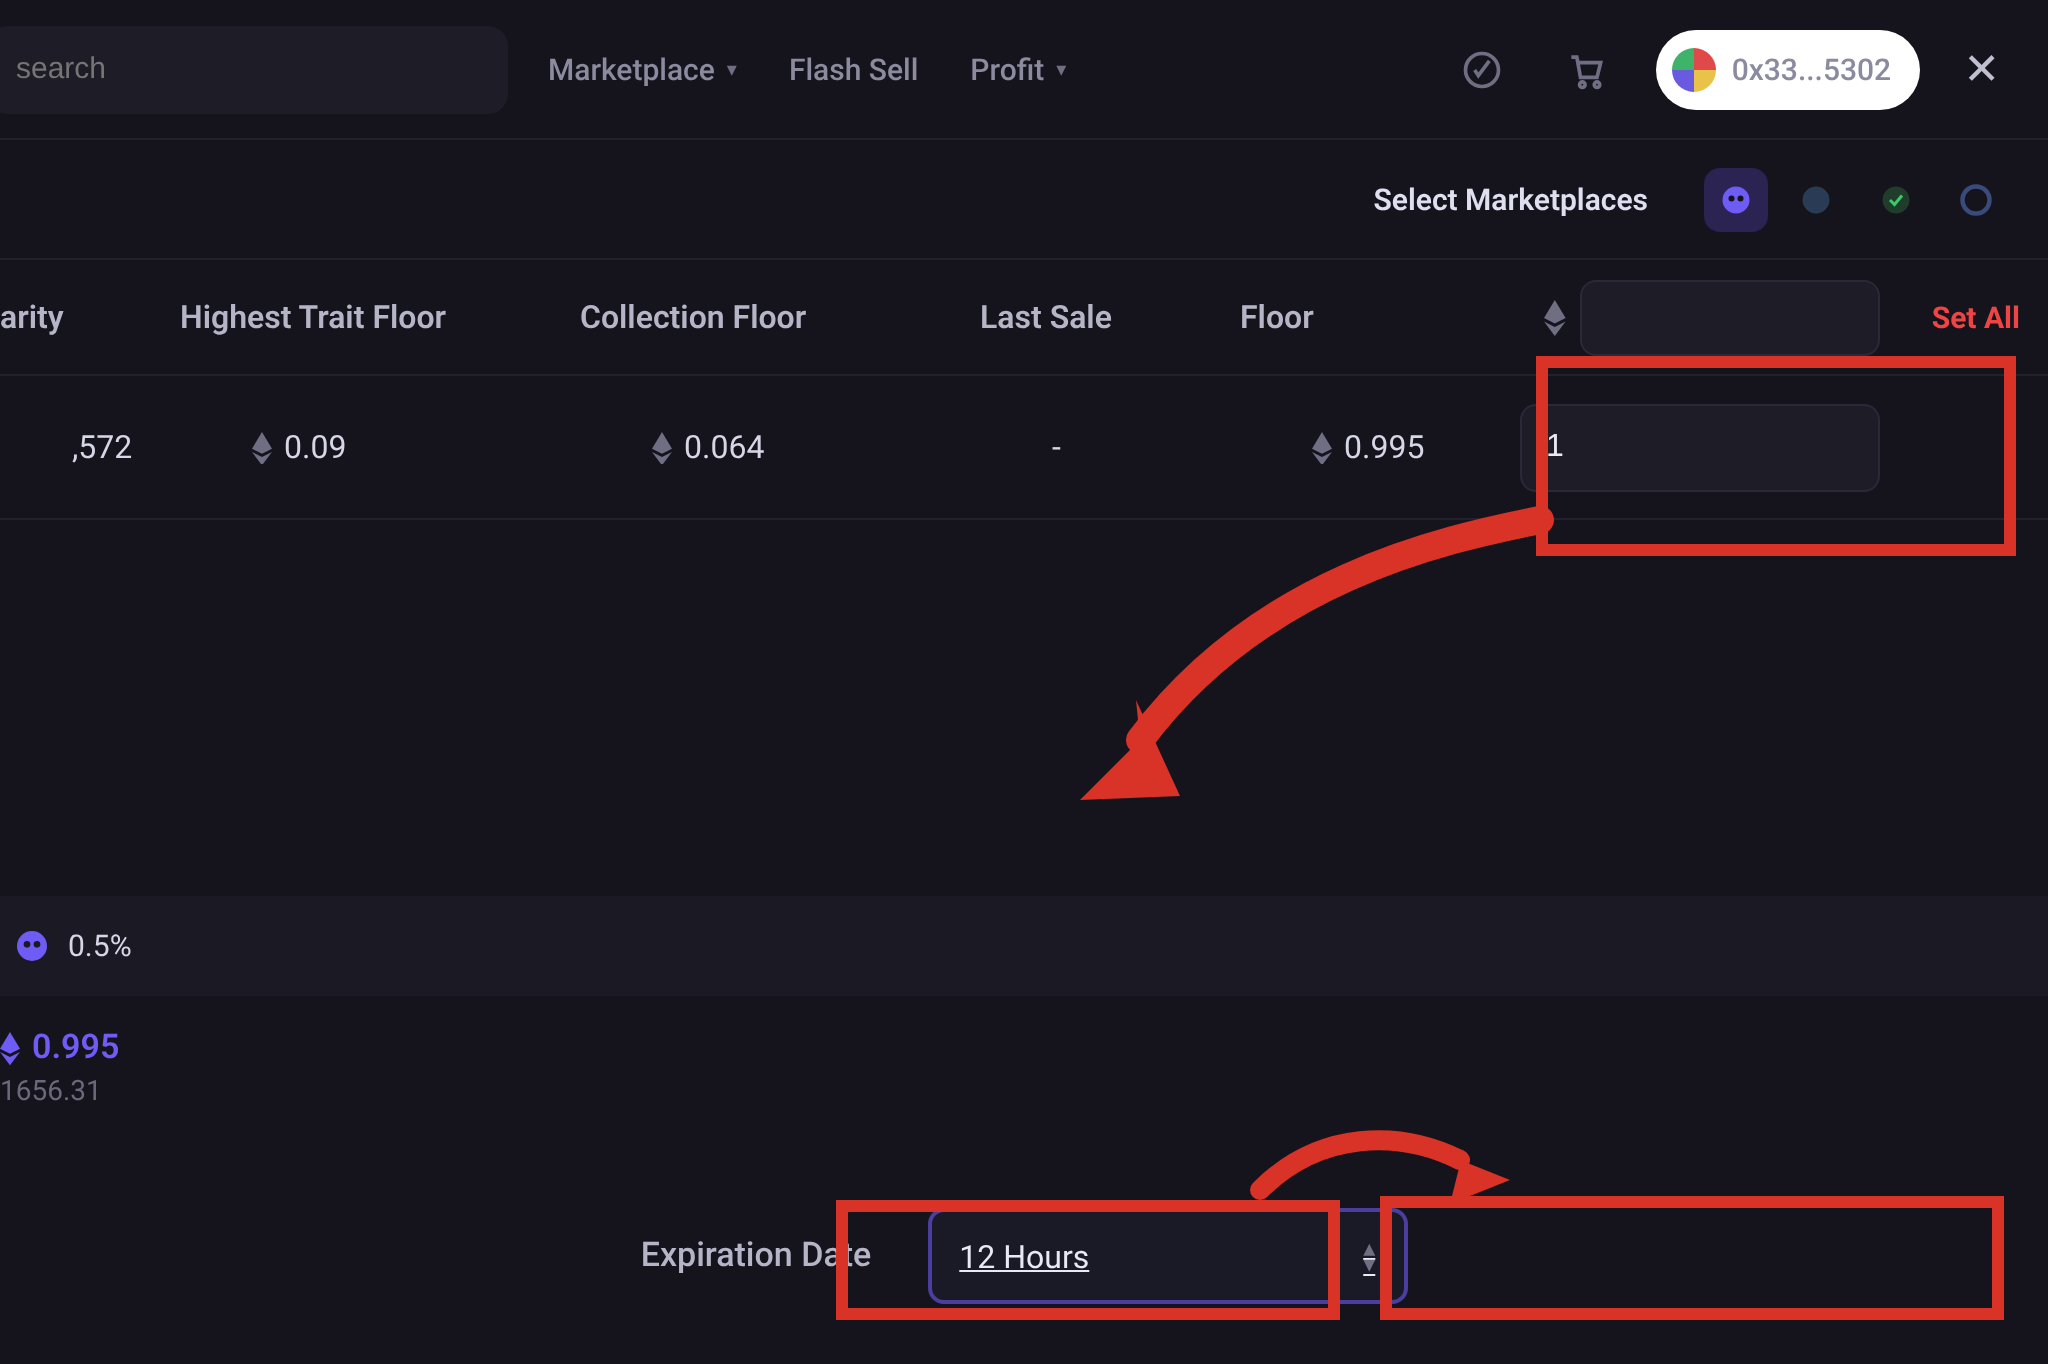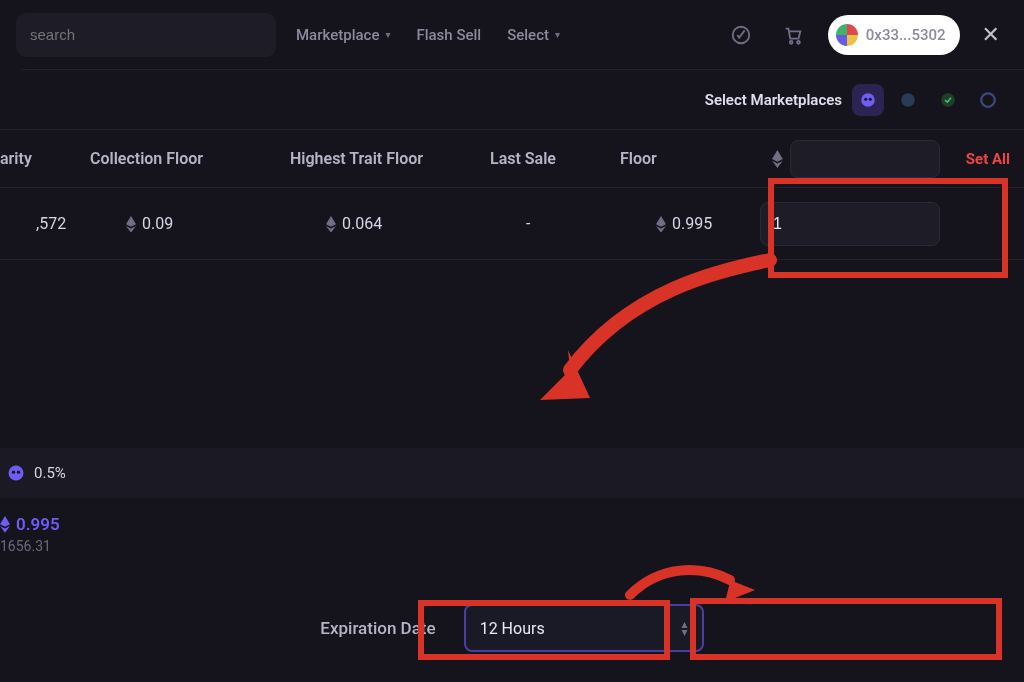--- a/index.html
+++ b/index.html
@@ -14,21 +14,20 @@
 
   
   .topbar {
     height: 70px;
     display: flex;
     align-items: center;
     padding: 0 20px 0 0;
     gap: 20px;
     border-bottom: 1px solid #22212d;
     background: #15141d;
-    margin-left: 22px;
   }
   .search-wrap {
     background: #1d1c27;
     border-radius: 10px;
     height: 44px;
     width: 260px;
     display: flex;
     align-items: center;
     padding: 0 14px;
     margin-left: -6px;
@@ -83,21 +82,21 @@
     cursor: pointer;
     padding: 4px;
   }
 
   
   .mkt-row {
     height: 60px;
     display: flex;
     align-items: center;
     justify-content: flex-end;
-    gap: 10px;
+    gap: 28px;
     padding-right: 20px;
     border-bottom: 1px solid #22212d;
   }
   .mkt-label { color: #e0dff0; font-weight: 600; }
   .mkt-icons { display: flex; gap: 8px; }
   .mkt-chip {
     width: 32px; height: 32px; border-radius: 8px;
     display: flex; align-items: center; justify-content: center;
   }
   .mkt-chip.active { background: #2b2352; }
@@ -228,20 +227,21 @@
     background: #1a1926;
     border: 2px solid #4a3f9e;
     border-radius: 8px;
     color: #e9e9f5;
     font-size: 16px;
     padding: 0 14px;
     display: flex;
     align-items: center;
     justify-content: space-between;
     cursor: pointer;
+    text-decoration: underline;
   }
   .stepper {
     font-size: 12px;
     color: #6f6e83;
     line-height: 8px;
   }
   .list-btn {
     width: 300px; height: 50px;
     border: none;
     border-radius: 10px;
@@ -264,21 +264,21 @@
   </div>
   <div class="nav">
     <div class="nav-item">
       <span>Marketplace</span>
       <span class="chev">▾</span>
     </div>
     <div class="nav-item">
       <span>Flash Sell</span>
     </div>
     <div class="nav-item">
-      <span>Select</span>
+      <span>Profit</span>
       <span class="chev">▾</span>
     </div>
   </div>
   <div class="topicons">
     <div class="icon-btn">
       <svg viewBox="0 0 24 24" width="22" height="22" fill="none" stroke="#6f6e83" stroke-width="2">
           <circle cx="12" cy="12" r="9"></circle>
           <path d="M8 12l2 3 6-8"></path>
         </svg>
     </div>
@@ -321,22 +321,22 @@
     <div class="mkt-chip">
       <svg viewBox="0 0 24 24">
           <circle cx="12" cy="12" r="9" fill="none" stroke="#3a4a7a" stroke-width="3"></circle>
         </svg>
     </div>
   </div>
 </div>
 
 <div class="thead">
   <div>arity</div>
+  <div>Highest Trait Floor</div>
   <div>Collection Floor</div>
-  <div>Highest Trait Floor</div>
   <div>Last Sale</div>
   <div>Floor</div>
   <div class="col-price">
     <span class="eth-sym">
       <svg viewBox="0 0 12 20">
           <path d="M6 0L0 10l6 3 6-3z" fill="#6f6e83"></path>
           <path d="M6 20l6-8-6 3-6-3z" fill="#6f6e83"></path>
         </svg>
     </span>
     <div class="price-head-input"></div>

